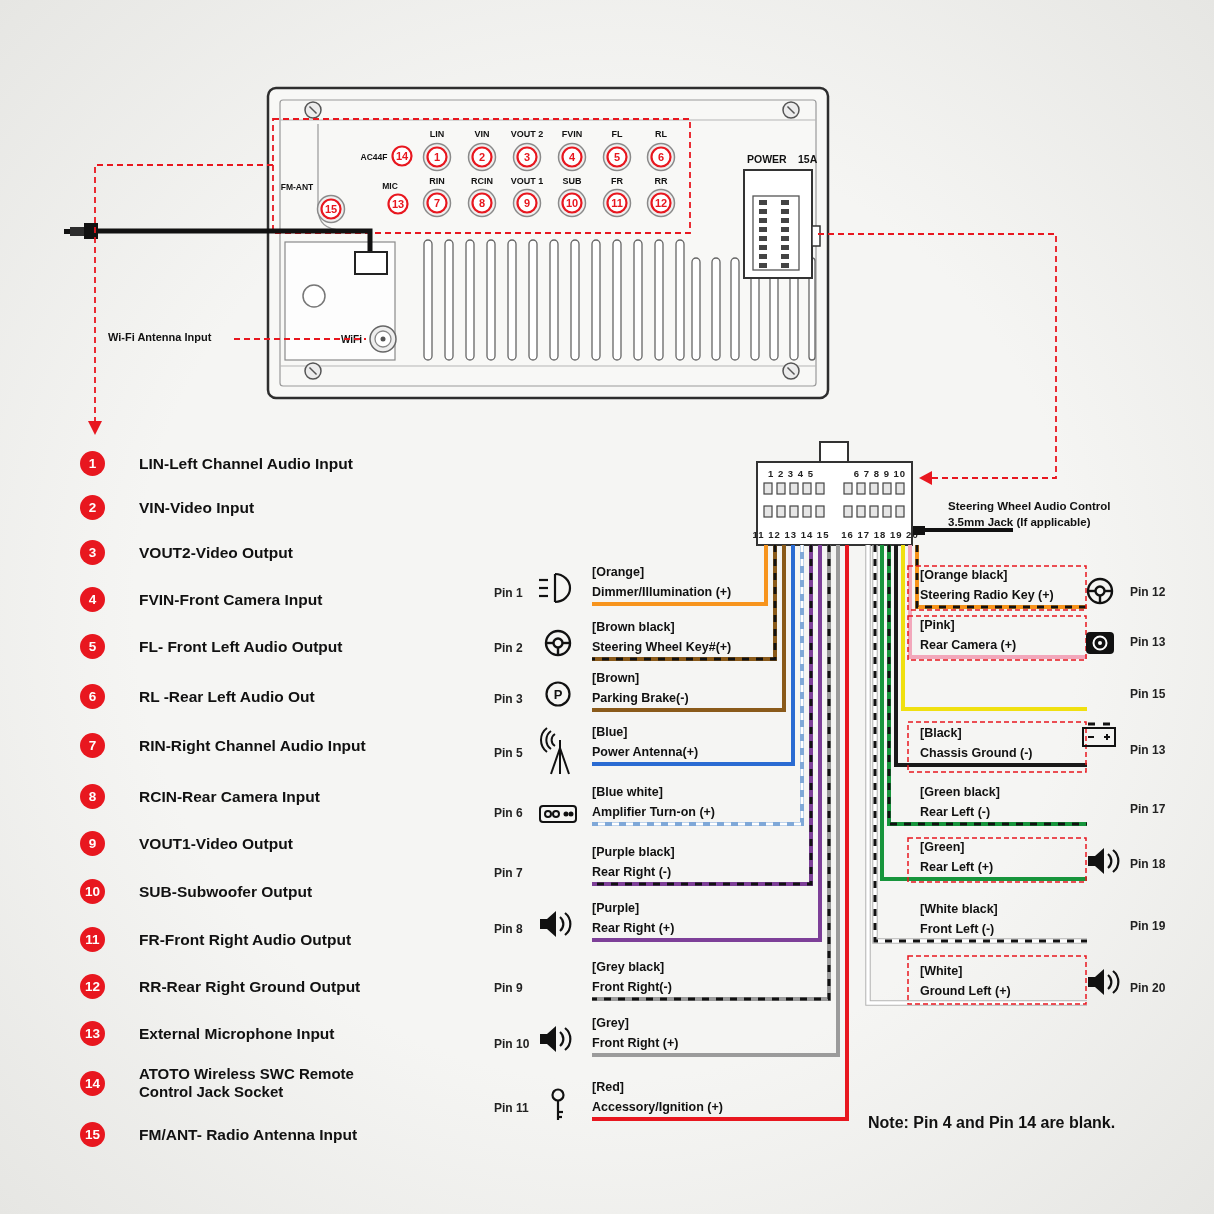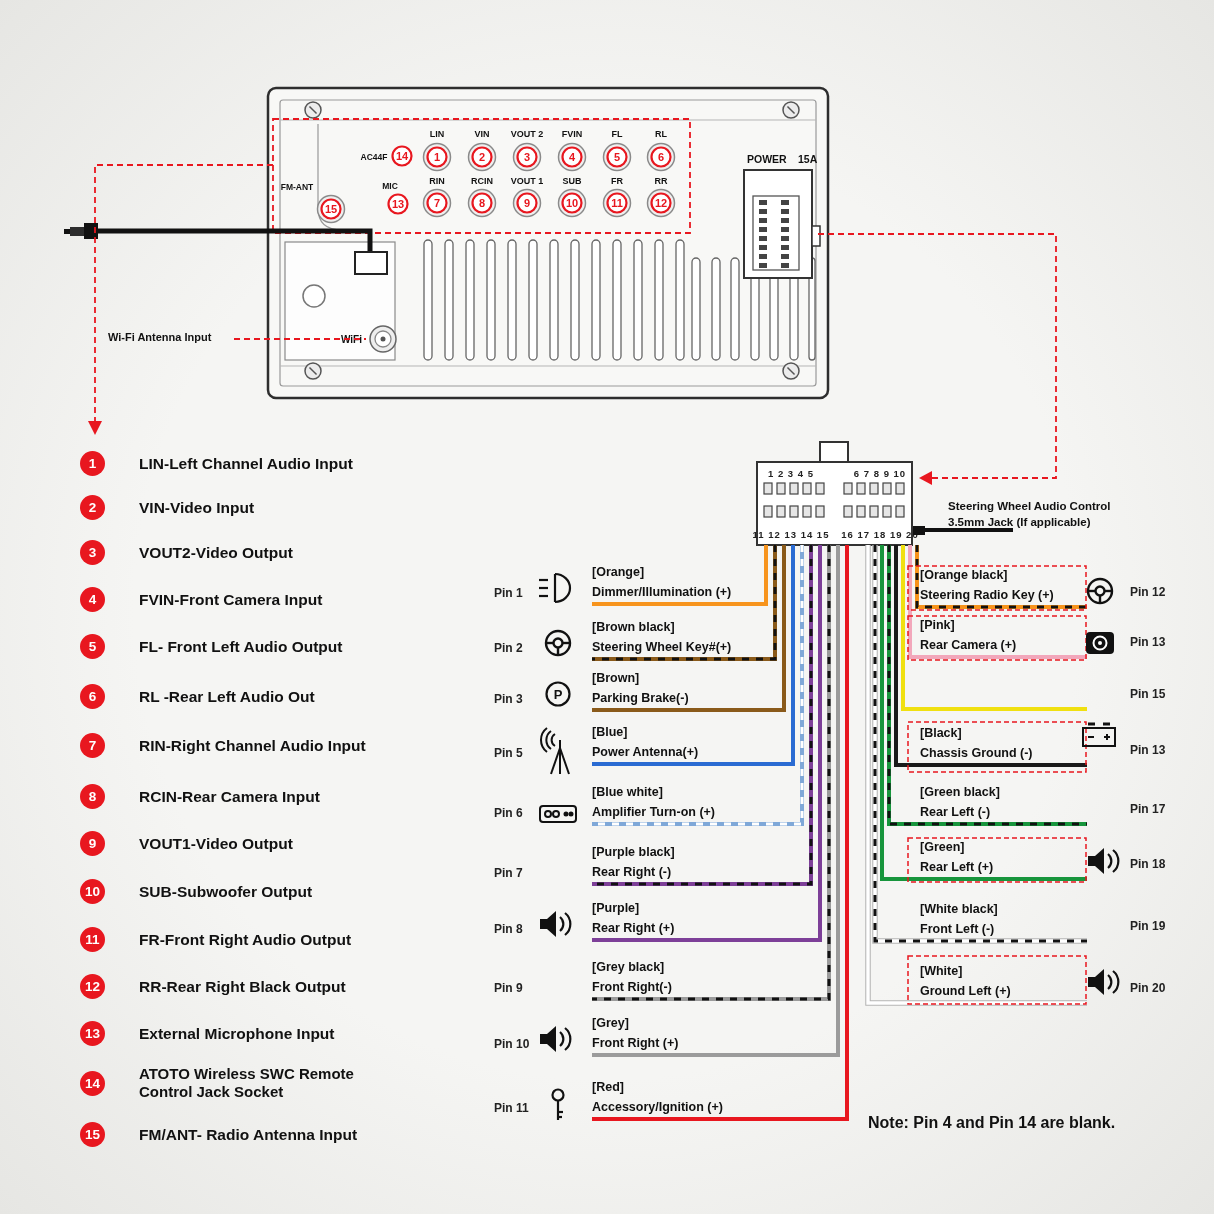--- a/index.html
+++ b/index.html
@@ -443,21 +443,21 @@
 <div class="legend-row" style="top:879px">
       <span class="lnum">10</span>
       <span class="llabel">SUB-Subwoofer Output</span>
     </div>
 <div class="legend-row" style="top:927px">
       <span class="lnum">11</span>
       <span class="llabel">FR-Front Right Audio Output</span>
     </div>
 <div class="legend-row" style="top:974px">
       <span class="lnum">12</span>
-      <span class="llabel">RR-Rear Right Black Output</span>
+      <span class="llabel">RR-Rear Right Ground Output</span>
     </div>
 <div class="legend-row" style="top:1021px">
       <span class="lnum">13</span>
       <span class="llabel">External Microphone Input</span>
     </div>
 <div class="legend-row" style="top:1065px">
       <span class="lnum">14</span>
       <span class="llabel two-line">
         <span class="block">ATOTO Wireless SWC Remote</span>
         <span class="block">Control Jack Socket</span>

